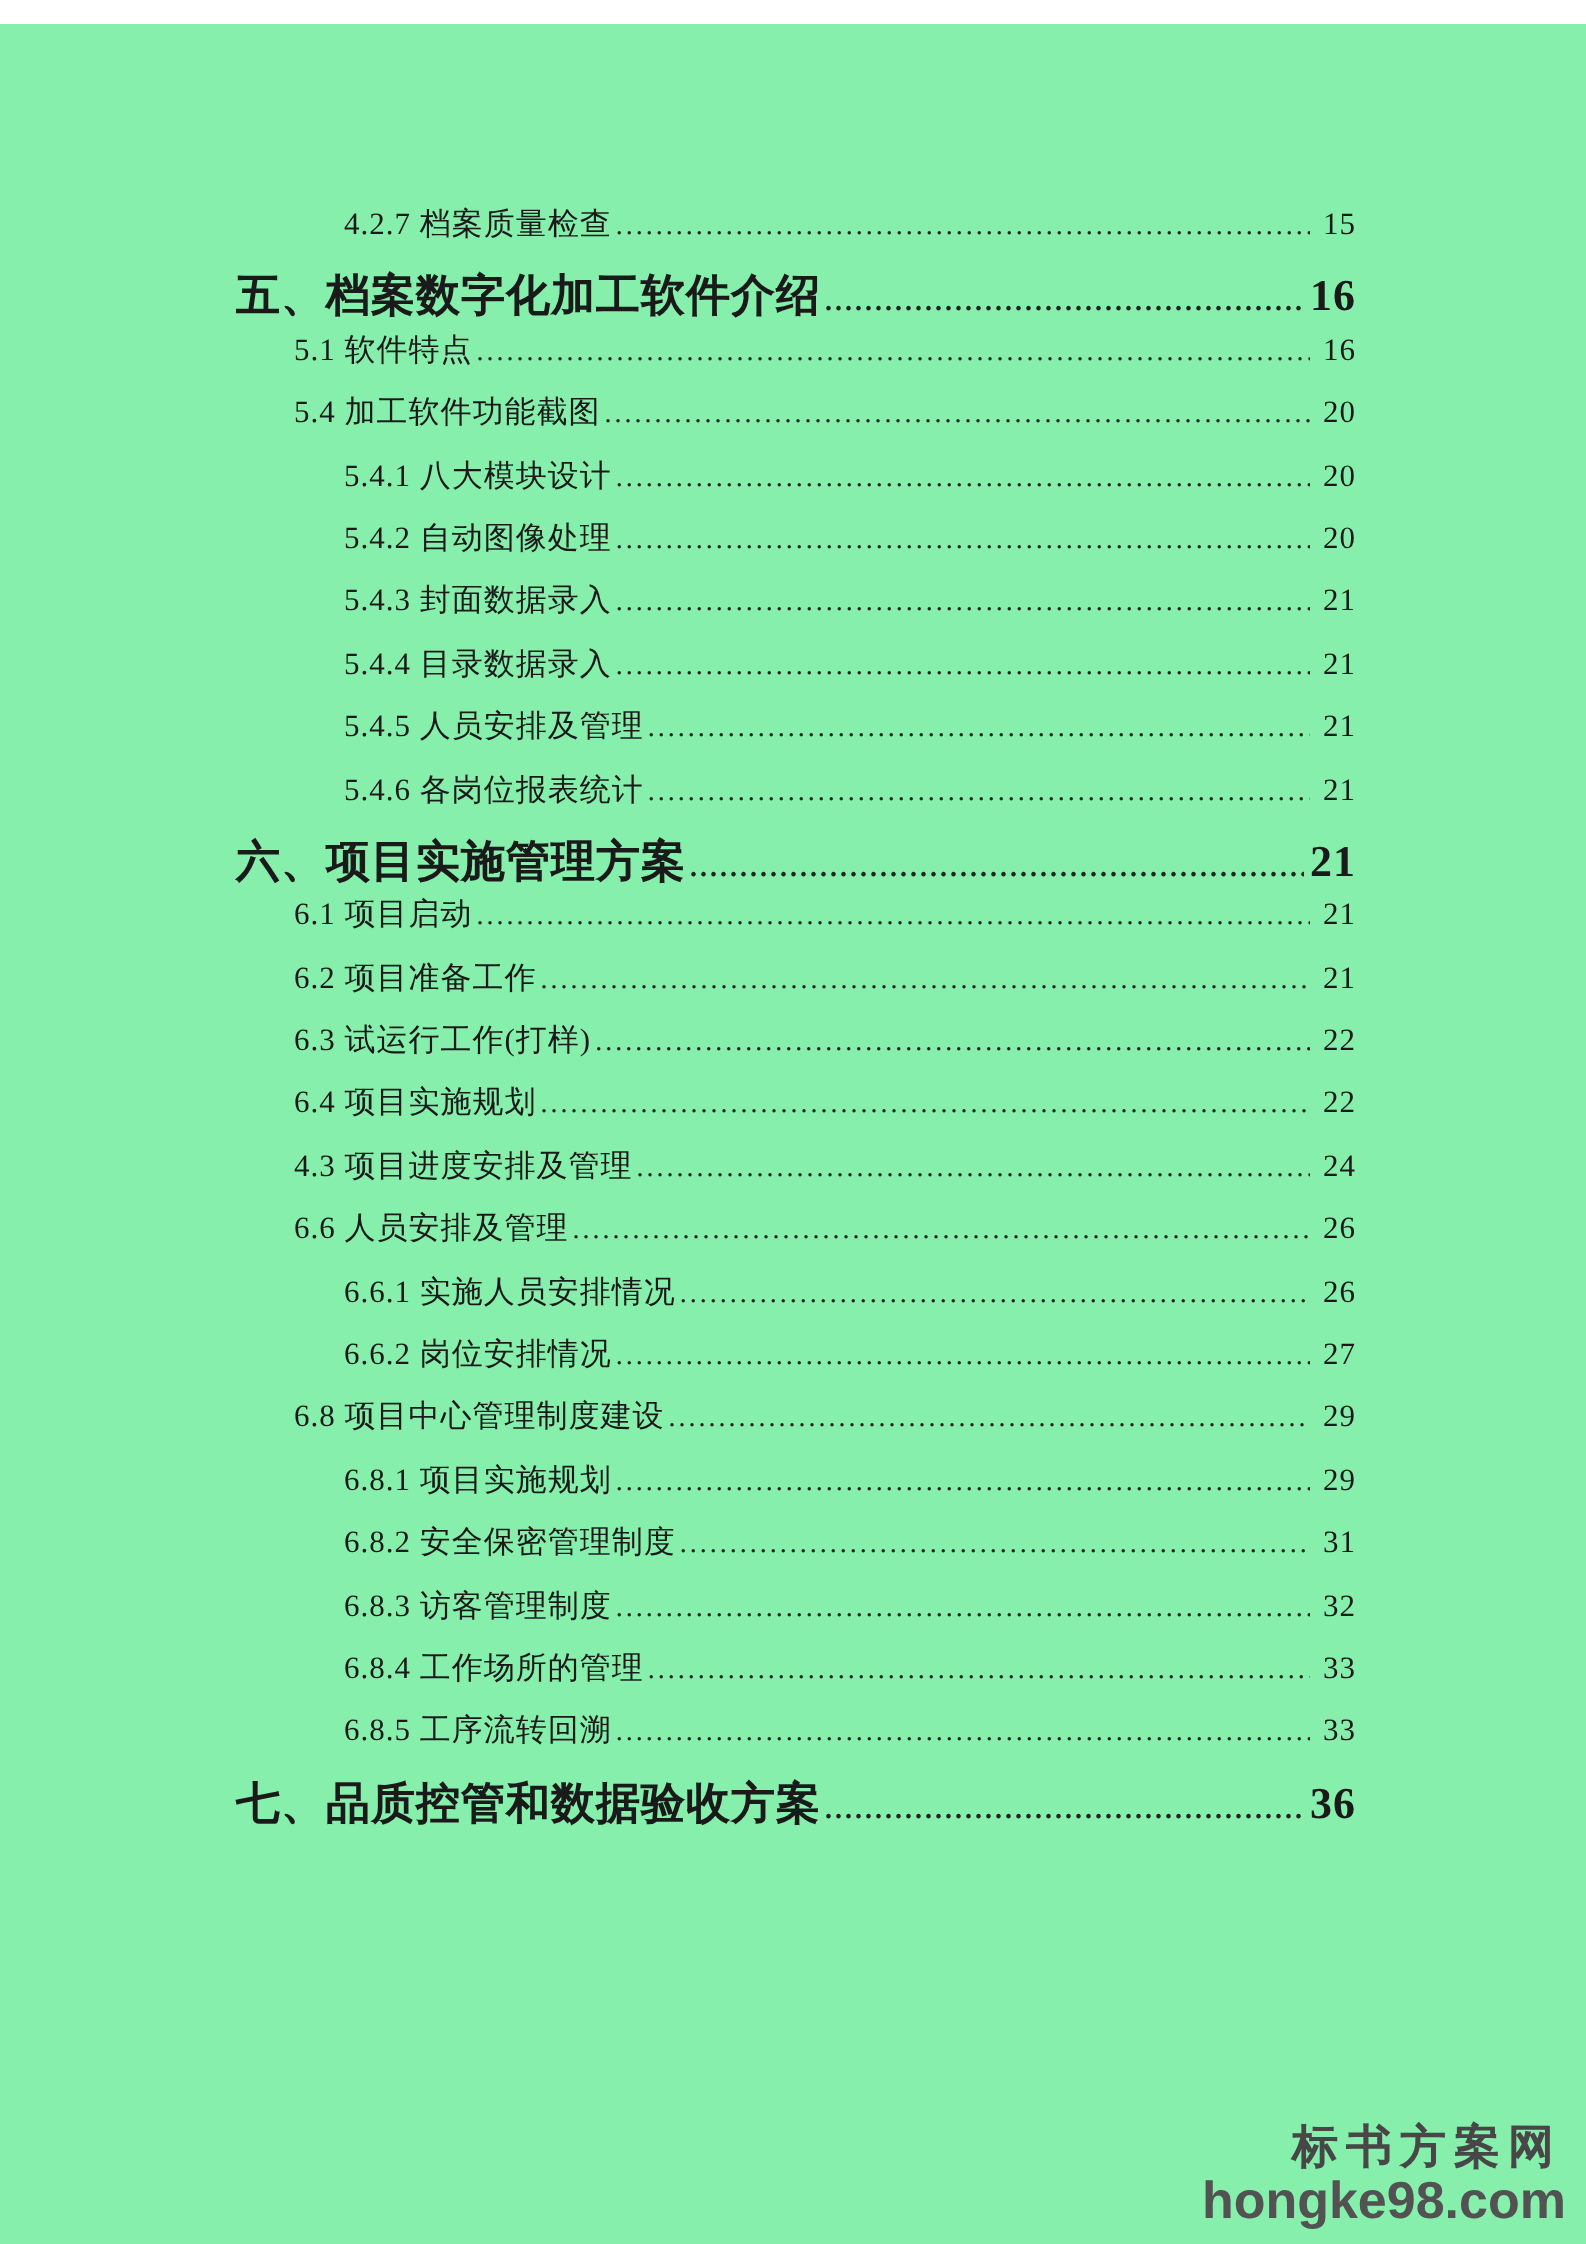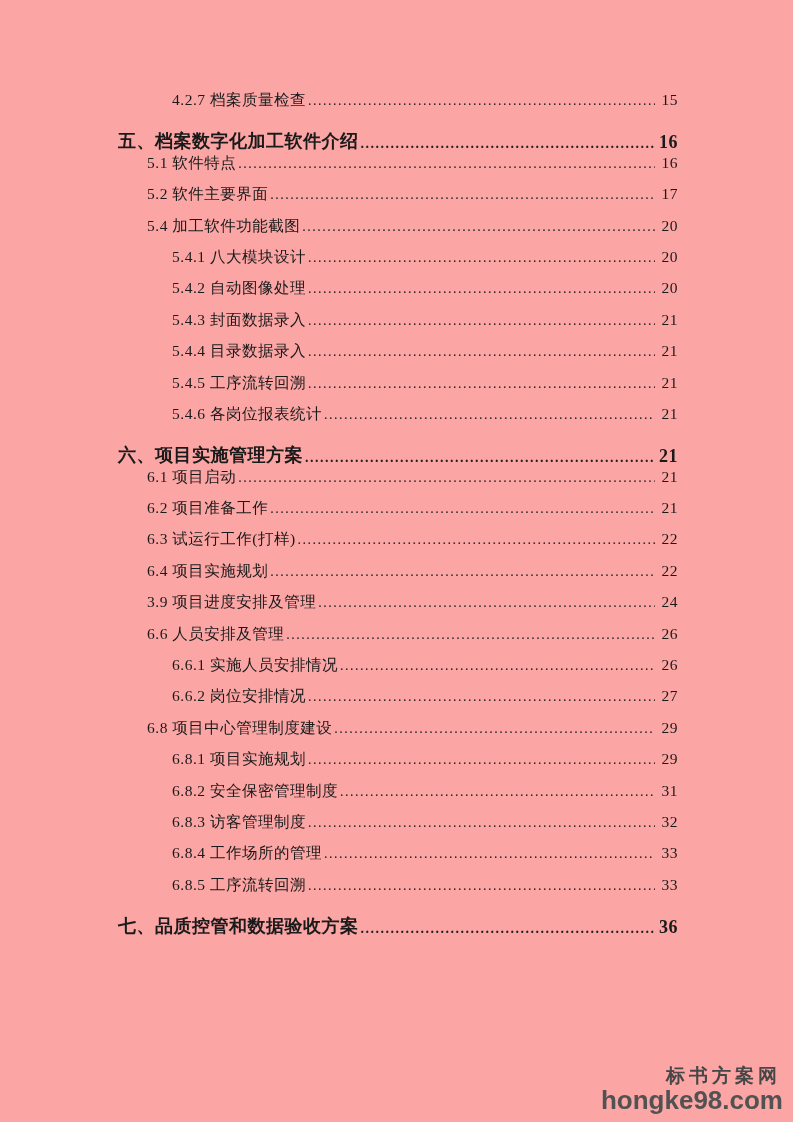--- a/index.html
+++ b/index.html
@@ -11,40 +11,40 @@
     height: 1122px;
     background: #ffffff;
     position: relative;
     overflow: hidden;
     font-family: "Liberation Serif", "DejaVu Serif", serif;
     color: #1a1a1a;
   }
   .page {
     position: absolute;
     inset: 0;
-    background: #fca5a5;
+    background: #86efac;
+    margin-top: 12px;
   }
   .toc {
     position: absolute;
     left: 118px;
     top: 90px;
     width: 560px;
   }
   .toc-row {
     display: flex;
     align-items: baseline;
     height: 31.4px;
     font-size: 15.5px;
     letter-spacing: 0.5px;
     cursor: pointer;
   }
   .toc-row.bold {
     font-weight: bold;
-    font-size: 18px;
-    align-items: flex-end;
+    font-size: 22px;
   }
   .toc-row.level-2 { padding-left: 29px; justify-content: space-between; }
   .toc-row.level-3 { padding-left: 54px; }
   .toc-title {
     white-space: nowrap;
     flex: 0 0 auto;
   }
   .leader {
     flex: 1 1 auto;
     overflow: hidden;
@@ -67,21 +67,21 @@
   .watermark {
     position: absolute;
     right: 10px;
     bottom: 7px;
     text-align: right;
     font-family: "Liberation Sans", "DejaVu Sans", sans-serif;
     font-weight: bold;
     line-height: 1.1;
   }
   .wm-name {
-    font-size: 19px;
+    font-size: 23px;
     letter-spacing: 4px;
     color: #474747;
     padding-right: 2px;
   }
   .wm-url {
     font-size: 26px;
     letter-spacing: 0px;
     color: #525252;
   }
 </style>
@@ -102,25 +102,20 @@
       <span class="leader"></span>
       <span class="page-num">16</span>
     </div>
 
     <div class="toc-row level-2">
       <span class="toc-title">5.1 软件特点</span>
       <span class="leader"></span>
       <span class="page-num">16</span>
     </div>
 
-    <div class="toc-row level-2">
-      <span class="toc-title">5.2 软件主要界面</span>
-      <span class="leader"></span>
-      <span class="page-num">17</span>
-    </div>
 
 
     <div class="toc-row level-2">
       <span class="toc-title">5.4 加工软件功能截图</span>
       <span class="leader"></span>
       <span class="page-num">20</span>
     </div>
 
     <div class="toc-row level-3">
       <span class="toc-title">5.4.1 八大模块设计</span>
@@ -140,21 +135,21 @@
       <span class="page-num">21</span>
     </div>
 
     <div class="toc-row level-3">
       <span class="toc-title">5.4.4 目录数据录入</span>
       <span class="leader"></span>
       <span class="page-num">21</span>
     </div>
 
     <div class="toc-row level-3">
-      <span class="toc-title">5.4.5 工序流转回溯</span>
+      <span class="toc-title">5.4.5 人员安排及管理</span>
       <span class="leader"></span>
       <span class="page-num">21</span>
     </div>
 
     <div class="toc-row level-3">
       <span class="toc-title">5.4.6 各岗位报表统计</span>
       <span class="leader"></span>
       <span class="page-num">21</span>
     </div>
 
@@ -182,21 +177,21 @@
       <span class="page-num">22</span>
     </div>
 
     <div class="toc-row level-2">
       <span class="toc-title">6.4 项目实施规划</span>
       <span class="leader"></span>
       <span class="page-num">22</span>
     </div>
 
     <div class="toc-row level-2">
-      <span class="toc-title">3.9 项目进度安排及管理</span>
+      <span class="toc-title">4.3 项目进度安排及管理</span>
       <span class="leader"></span>
       <span class="page-num">24</span>
     </div>
 
     <div class="toc-row level-2">
       <span class="toc-title">6.6 人员安排及管理</span>
       <span class="leader"></span>
       <span class="page-num">26</span>
     </div>
 

